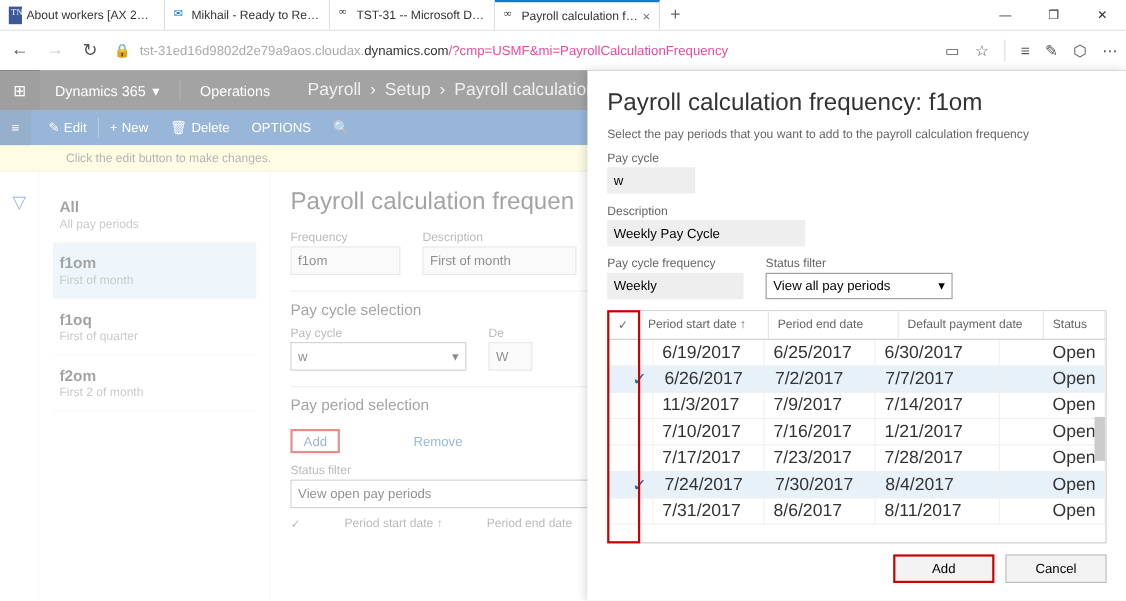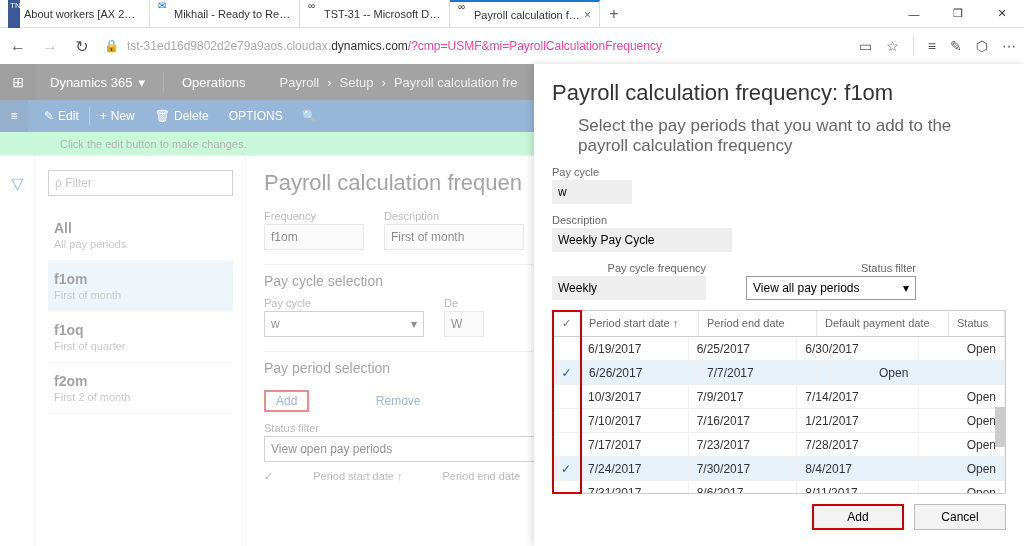--- a/index.html
+++ b/index.html
@@ -2,21 +2,21 @@
 <html><head>
 <meta charset="utf-8">
 <style>
 * { box-sizing: border-box; margin: 0; padding: 0; font-family: "Segoe UI", Arial, sans-serif; }
 body { width: 1024px; height: 546px; overflow: hidden; background: #fff; position: relative; }
 
 
 .titlebar { height: 28px; background: #fff; display: flex; align-items: stretch; border-bottom: 1px solid #e0e0e0; }
 .tab { display: flex; align-items: center; padding: 0 8px; font-size: 11px; color: #333; border-right: 1px solid #ddd; min-width: 100px; max-width: 150px; gap: 4px; }
 .tab.active { background: #fff; border-top: 2px solid #1976d2; }
-.tab-icon { width: 12px; height: 28px; font-size: 10px; }
+.tab-icon { width: 12px; height: 16px; font-size: 10px; font-family: Liberation Serif, serif; }
 .tab-label { white-space: nowrap; overflow: hidden; text-overflow: ellipsis; flex: 1; }
 .tab-close { font-size: 12px; color: #666; }
 .tab-new { width: 28px; display: flex; align-items: center; justify-content: center; font-size: 16px; color: #666; }
 .win-controls { margin-left: auto; display: flex; }
 .win-btn { width: 44px; display: flex; align-items: center; justify-content: center; font-size: 11px; color: #333; }
 
 .navbar { height: 36px; display: flex; align-items: center; padding: 0 8px; gap: 12px; }
 .nav-btn { font-size: 16px; color: #555; width: 20px; text-align: center; }
 .urlbar { flex: 1; display: flex; align-items: center; gap: 8px; font-size: 12px; color: #888; }
 .lock { font-size: 12px; }
@@ -26,29 +26,29 @@
 
 
 .backdrop { position: absolute; top: 64px; left: 0; right: 0; bottom: 0; }
 .dim { position: absolute; top: 0; left: 0; right: 0; bottom: 0; background: rgba(255,255,255,0.55); z-index: 40; pointer-events: none; }
 
 
 .top-header { height: 36px; background: #333; color: #fff; display: flex; align-items: center; font-size: 13px; }
 .waffle { width: 36px; height: 36px; background: #2a2a2a; display: flex; align-items: center; justify-content: center; font-size: 14px; }
 .brand { padding: 0 14px; display: flex; align-items: center; gap: 6px; }
 .brand-sep { width: 1px; height: 20px; background: #555; margin: 0 4px; }
-.crumbs { padding-left: 20px; font-size: 13px; color: #ddd; display: flex; gap: 8px; }
+.crumbs { padding-left: 20px; font-size: 16px; color: #ddd; display: flex; gap: 8px; }
 .help { margin-left: auto; padding: 0 14px; color: #bbb; font-style: italic; }
 
 .cmdbar { height: 32px; background: #1c5ea8; color: #fff; display: flex; align-items: center; font-size: 12px; padding-left: 6px; }
 .burger { width: 28px; height: 32px; background: #174e8c; display: flex; align-items: center; justify-content: center; margin-left: -6px; margin-right: 6px; }
 .cmd { padding: 0 10px; display: flex; align-items: center; gap: 4px; }
 .cmd-sep { width: 1px; height: 18px; background: rgba(255,255,255,0.3); }
 
-.notice { height: 24px; background: #86efac; border-bottom: 1px solid #ddd; font-size: 11px; color: #555; display: flex; align-items: center; padding-left: 60px; }
+.notice { height: 24px; background: #fef9c3; border-bottom: 1px solid #ddd; font-size: 11px; color: #555; display: flex; align-items: center; padding-left: 60px; }
 
 
 .main { display: flex; height: calc(100% - 92px); }
 .filter-col { width: 36px; border-right: 1px solid #eee; padding-top: 18px; text-align: center; color: #1c5ea8; }
 .nav-list { width: 210px; border-right: 1px solid #eee; padding: 14px 12px; }
 .filter-input { width: 100%; height: 26px; border: 1px solid #999; padding: 0 6px; font-size: 12px; color: #888; margin-bottom: 14px; }
 .nav-item { padding: 10px 6px; border-bottom: 1px solid #eee; cursor: pointer; }
 .nav-item.selected { background: #d9ecf5; }
 .nav-item .title { font-size: 14px; color: #333; font-weight: bold; }
 .nav-item .sub { font-size: 11px; color: #888; margin-top: 2px; }
@@ -63,38 +63,38 @@
 
 .section-head { font-size: 14px; color: #333; padding: 8px 0; border-top: 1px solid #ddd; }
 .link-btn { color: #1c5ea8; font-size: 12px; margin-right: 14px; display: inline-block; padding-left: 48px; }
 .link-btn.boxed { border: 2px solid #c00; padding: 2px 10px; }
 .table-header { display: flex; gap: 40px; font-size: 11px; color: #666; margin-top: 8px; }
 .check-small { font-size: 11px; color: #666; }
 
 
 .panel { position: absolute; top: 0; right: 0; width: 490px; bottom: 0; background: #fff; z-index: 50; box-shadow: -2px 0 8px rgba(0,0,0,0.15); padding: 16px 18px; display: flex; flex-direction: column; }
 .panel-title { font-size: 22px; font-weight: 300; color: #333; margin-bottom: 10px; }
-.panel-desc { font-size: 17px; color: #666; margin-bottom: 10px; margin-left: 26px; }
+.panel-desc { font-size: 11px; color: #666; margin-bottom: 10px; }
 .p-label { font-size: 11px; color: #666; margin-bottom: 2px; }
 .p-input { height: 24px; background: #eee; border: none; padding: 0 6px; font-size: 12px; display: flex; align-items: center; margin-bottom: 10px; }
 .p-input.small { width: 80px; }
 .p-input.med { width: 180px; }
-.p-row { display: flex; gap: 40px; text-align: right; }
+.p-row { display: flex; gap: 20px; }
 .p-select { height: 24px; border: 1px solid #999; padding: 0 6px; font-size: 12px; width: 170px; display: flex; align-items: center; justify-content: space-between; margin-bottom: 8px; }
 
 .grid { border: 1px solid #ccc; flex: 1; display: flex; flex-direction: column; min-height: 0; position: relative; }
 .grid-head { display: flex; background: #fff; border-bottom: 1px solid #ccc; font-size: 11px; color: #666; }
 .gh { padding: 6px 8px; border-right: 1px solid #e4e4e4; }
 .gh.chk { width: 28px; text-align: center; }
 .gh.c1 { width: 118px; }
 .gh.c2 { width: 118px; }
 .gh.c3 { width: 132px; }
 .gh.c4 { flex: 1; }
 .grid-body { flex: 1; overflow: hidden; position: relative; }
-.grow { display: flex; font-size: 12px; color: #333; border-bottom: 1px solid #eee; height: 24px; align-items: center; }
+.grow { display: flex; font-size: 16px; color: #333; border-bottom: 1px solid #eee; height: 24px; align-items: center; padding-left: 15px; }
 .grow.sel { background: #e7f1fa; }
 .gc { padding: 0 8px; border-right: 1px solid #f0f0f0; height: 100%; display: flex; align-items: center; }
 .gc.chk { width: 28px; justify-content: center; color: #1c5ea8; }
 .gc.c1 { width: 118px; }
 .gc.c2 { width: 118px; }
 .gc.c3 { width: 132px; }
 .gc.c4 { flex: 1; margin-left: 40px; }
 .red-box { position: absolute; border: 2px solid #c00; pointer-events: none; }
 .chk-col-box { top: -1px; left: -1px; width: 30px; bottom: -1px; }
 
@@ -195,21 +195,20 @@
       </div>
   </div>
 
   <div class="notice">Click the edit button to make changes.</div>
 
   <div class="main">
     <div class="filter-col">
       <span style="color:#1c5ea8">▽</span>
     </div>
     <div class="nav-list">
-      <input class="filter-input" value="ρ Filter" placeholder="Filter" style="">
       <div class="nav-item">
         <div class="title">All</div>
         <div class="sub">All pay periods</div>
       </div>
       <div class="nav-item selected">
         <div class="title">f1om</div>
         <div class="sub">First of month</div>
       </div>
       <div class="nav-item">
         <div class="title">f1oq</div>
@@ -274,21 +273,21 @@
 
     <div class="p-label">Pay cycle</div>
     <div class="p-input small">w</div>
 
     <div class="p-label">Description</div>
     <div class="p-input med">Weekly Pay Cycle</div>
 
     <div class="p-row">
       <div>
         <div class="p-label">Pay cycle frequency</div>
-        <div class="p-input" style="width:154px">Weekly</div>
+        <div class="p-input" style="width:124px">Weekly</div>
       </div>
       <div>
         <div class="p-label">Status filter</div>
         <div class="p-select">
             <span>View all pay periods</span>
             <span>▾</span>
           </div>
       </div>
     </div>
 
@@ -305,26 +304,27 @@
       <div class="grow">
             <div class="gc chk"></div>
             <div class="gc c1">6/19/2017</div>
             <div class="gc c2">6/25/2017</div>
             <div class="gc c3">6/30/2017</div>
             <div class="gc c4">Open</div>
           </div>
           <div class="grow sel">
             <div class="gc chk">✓</div>
             <div class="gc c1">6/26/2017</div>
+            <div class="gc c2">7/2/2017</div>
             <div class="gc c3">7/7/2017</div>
             <div class="gc c4">Open</div>
           </div>
           <div class="grow">
             <div class="gc chk"></div>
-            <div class="gc c1">10/3/2017</div>
+            <div class="gc c1">11/3/2017</div>
             <div class="gc c2">7/9/2017</div>
             <div class="gc c3">7/14/2017</div>
             <div class="gc c4">Open</div>
           </div>
           <div class="grow">
             <div class="gc chk"></div>
             <div class="gc c1">7/10/2017</div>
             <div class="gc c2">7/16/2017</div>
             <div class="gc c3">1/21/2017</div>
             <div class="gc c4">Open</div>

